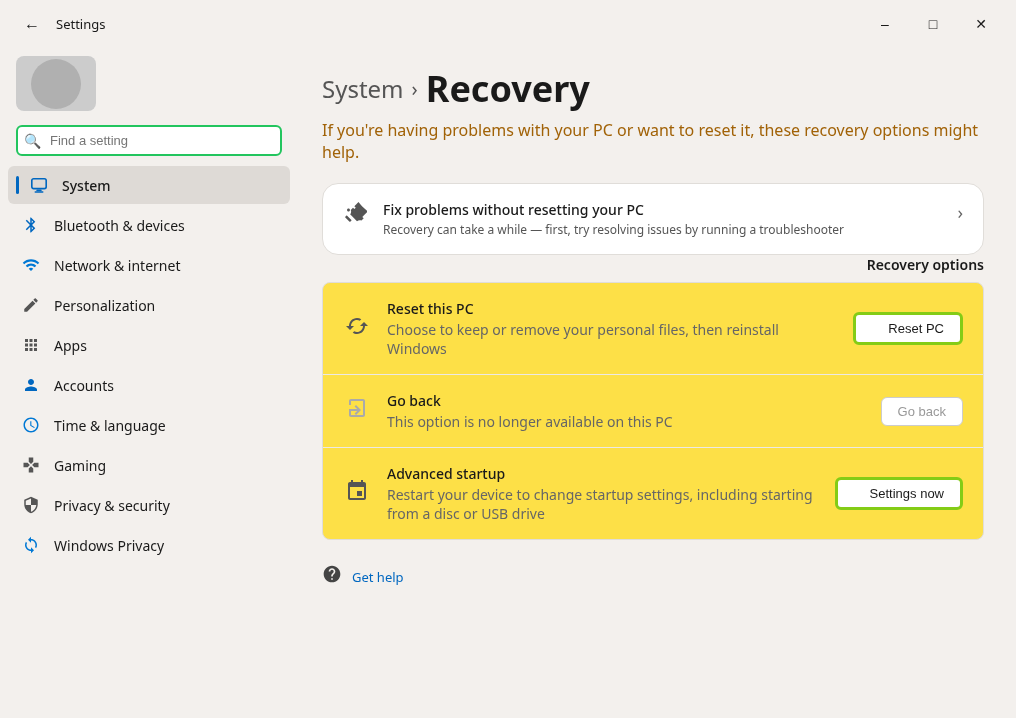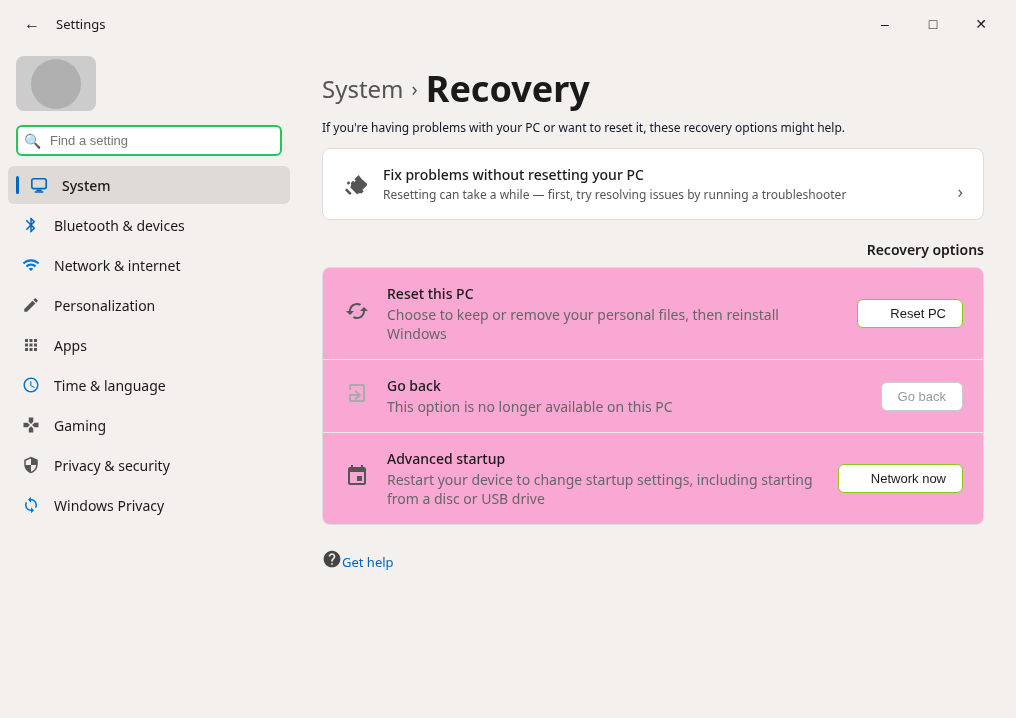--- a/index.html
+++ b/index.html
@@ -163,32 +163,31 @@
     .breadcrumb-arrow {
       font-size: 20px;
       color: #555;
     }
     .breadcrumb-current {
       font-size: 36px;
       font-weight: 700;
       color: #1a1a1a;
     }
     .page-subtitle {
-      font-size: 12px;
-      color: #0f172a;
-      margin-bottom: 12px;
+      font-size: 16px;
+      color: #a16207;
+      margin-bottom: 20px;
     }
     .fix-card {
       background: #fff;
-      border-radius: 8px;
+      border-radius: 16px;
       padding: 16px 20px;
       display: flex;
-      align-items: flex-end;
+      align-items: flex-start;
       gap: 16px;
-      margin-bottom: 20px;
       cursor: pointer;
       border: 1px solid #e0ddd9;
     }
     .fix-card-icon {
       font-size: 22px;
       color: #444;
       flex-shrink: 0;
     }
     .fix-card-text { flex: 1; }
     .fix-card-title {
@@ -206,21 +205,21 @@
       color: #666;
     }
     .section-title {
       font-size: 14px;
       font-weight: 600;
       color: #1a1a1a;
       margin-bottom: 8px;
       text-align: right;
     }
     .options-container {
-      background: #f9a8d4;
+      background: #fde047;
       border-radius: 8px;
       border: 1px solid #e0ddd9;
       overflow: hidden;
     }
     .option-row {
       display: flex;
       align-items: center;
       gap: 16px;
       padding: 16px 20px;
       border-bottom: 1px solid #ece9e5;
@@ -249,36 +248,37 @@
       border-radius: 6px;
       border: 1px solid #ccc;
       background: #fff;
       font-size: 13px;
       cursor: pointer;
       color: #1a1a1a;
       white-space: nowrap;
     }
     .option-btn.primary {
       background: #fff;
-      border: 1px solid #84cc16;
+      border: 3px solid #84cc16;
       padding-left: 32px;
     }
     .option-btn.disabled {
       color: #999;
       cursor: default;
     }
     .footer-links {
       display: flex;
       flex-direction: column;
       gap: 8px;
       margin-top: 24px;
     }
     .footer-link {
       display: flex;
       align-items: center;
+      gap: 10px;
       font-size: 13px;
       color: #0067c0;
       cursor: pointer;
       text-decoration: none;
     }
     .footer-link-icon {
       font-size: 18px;
       color: #444;
     }
   </style>
@@ -350,20 +350,28 @@
 
     <div class="nav-item">
       <div class="nav-icon">
         <svg width="18" height="18" viewBox="0 0 24 24" fill="#555">
             <path d="M4 8h4V4H4v4zm6 12h4v-4h-4v4zm-6 0h4v-4H4v4zm0-6h4v-4H4v4zm6 0h4v-4h-4v4zm6-10v4h4V4h-4zm-6 4h4V4h-4v4zm6 6h4v-4h-4v4zm0 6h4v-4h-4v4z"></path>
           </svg>
       </div>
       <span>Apps</span>
     </div>
 
+    <div class="nav-item">
+      <div class="nav-icon">
+        <svg width="18" height="18" viewBox="0 0 24 24" fill="#0067c0">
+            <path d="M12 12c2.21 0 4-1.79 4-4s-1.79-4-4-4-4 1.79-4 4 1.79 4 4 4zm0 2c-2.67 0-8 1.34-8 4v2h16v-2c0-2.66-5.33-4-8-4z"></path>
+          </svg>
+      </div>
+      <span>Accounts</span>
+    </div>
 
     <div class="nav-item">
       <div class="nav-icon">
         <svg width="18" height="18" viewBox="0 0 24 24" fill="#0078d4">
             <path d="M11.99 2C6.47 2 2 6.48 2 12s4.47 10 9.99 10C17.52 22 22 17.52 22 12S17.52 2 11.99 2zM12 20c-4.42 0-8-3.58-8-8s3.58-8 8-8 8 3.58 8 8-3.58 8-8 8zm.5-13H11v6l5.25 3.15.75-1.23-4.5-2.67V7z"></path>
           </svg>
       </div>
       <span>Time &amp; language</span>
     </div>
 
@@ -407,21 +415,21 @@
     <p class="page-subtitle">If you're having problems with your PC or want to reset it, these recovery options might help.</p>
 
     <div class="fix-card">
       <div class="fix-card-icon">
         <svg width="24" height="24" viewBox="0 0 24 24" fill="#555">
             <path d="M15.5 2.1L11.37 6.22l1.41 1.42-1.41 1.41L10 7.63 7.76 9.88c.62 1.48.45 3.26-.62 4.47L14 21.2c1.22-1.08 3-1.24 4.47-.63l2.26-2.25-1.42-1.41 1.42-1.42 4.11-4.12C20.96 8.43 17.97 5.45 15.5 2.1zM5.5 11.5c-.83 0-1.5-.67-1.5-1.5s.67-1.5 1.5-1.5S7 9.17 7 10s-.67 1.5-1.5 1.5zM3.71 15.29l-1.41 1.41c-.2.2-.2.51 0 .71l4.24 4.24c.2.2.51.2.71 0l1.41-1.41-5-5z"></path>
           </svg>
       </div>
       <div class="fix-card-text">
         <div class="fix-card-title">Fix problems without resetting your PC</div>
-        <div class="fix-card-desc">Resetting can take a while — first, try resolving issues by running a troubleshooter</div>
+        <div class="fix-card-desc">Recovery can take a while — first, try resolving issues by running a troubleshooter</div>
       </div>
       <div class="fix-card-chevron">›</div>
     </div>
 
     <div class="section-title">Recovery options</div>
 
     <div class="options-container">
 
       <div class="option-row">
         <div class="option-icon">
@@ -452,21 +460,21 @@
       <div class="option-row">
         <div class="option-icon">
           <svg width="24" height="24" viewBox="0 0 24 24" fill="#555">
               <path d="M17 12h-5v5h5v-5zM16 1v2H8V1H6v2H5c-1.11 0-1.99.9-1.99 2L3 19c0 1.1.89 2 2 2h14c1.1 0 2-.9 2-2V5c0-1.1-.9-2-2-2h-1V1h-2zm3 18H5V8h14v11z"></path>
             </svg>
         </div>
         <div class="option-text">
           <div class="option-title">Advanced startup</div>
           <div class="option-desc">Restart your device to change startup settings, including starting from a disc or USB drive</div>
         </div>
-        <button class="option-btn primary">Network now</button>
+        <button class="option-btn primary">Settings now</button>
       </div>
 
     </div>
 
     <div class="footer-links">
       <a class="footer-link">
         <span class="footer-link-icon">
           <svg width="20" height="20" viewBox="0 0 24 24" fill="#444">
               <path d="M12 2C6.48 2 2 6.48 2 12s4.48 10 10 10 10-4.48 10-10S17.52 2 12 2zm1 17h-2v-2h2v2zm2.07-7.75l-.9.92C13.45 12.9 13 13.5 13 15h-2v-.5c0-1.1.45-2.1 1.17-2.83l1.24-1.26c.37-.36.59-.86.59-1.41 0-1.1-.9-2-2-2s-2 .9-2 2H8c0-2.21 1.79-4 4-4s4 1.79 4 4c0 .88-.36 1.68-.93 2.25z"></path>
             </svg>

